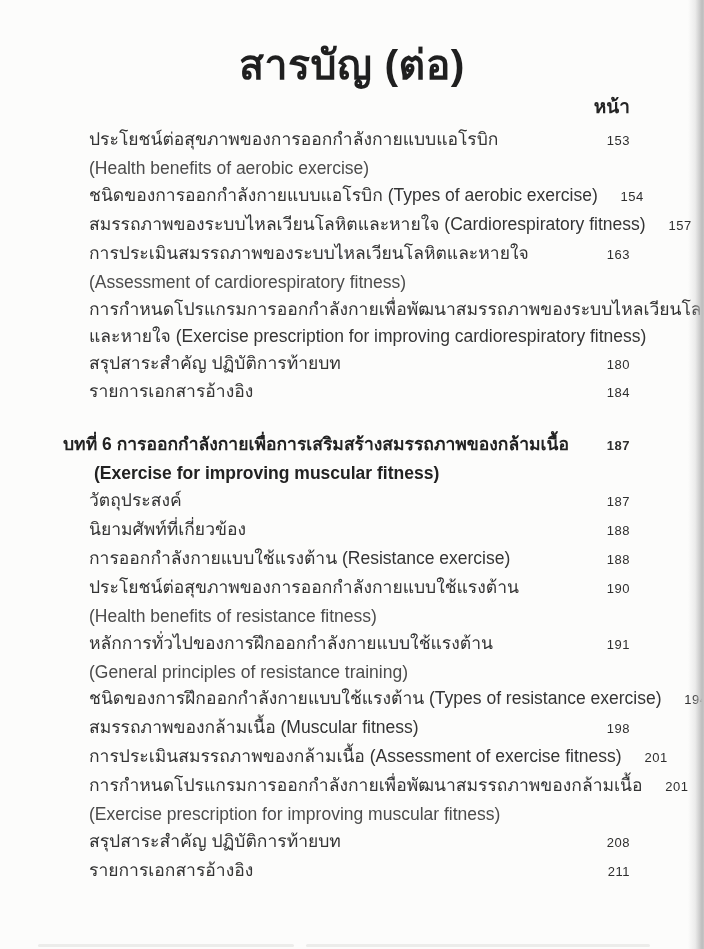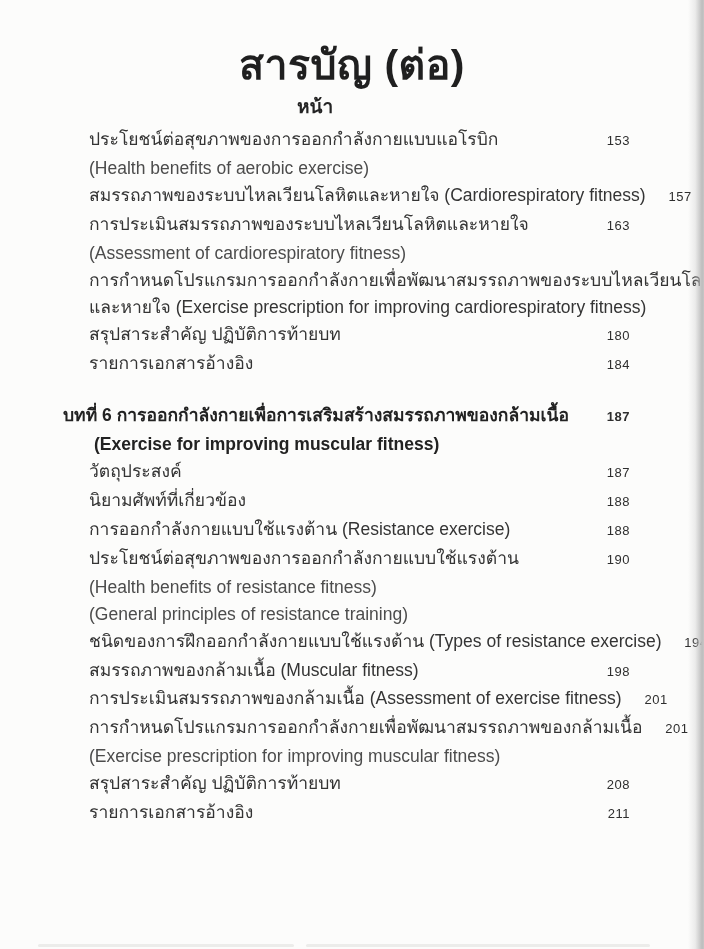--- a/index.html
+++ b/index.html
@@ -25,21 +25,21 @@
     padding-top: 40px;
     text-align: center;
     font-size: 41px;
     font-weight: bold;
     letter-spacing: 0.5px;
     color: #1f1f1f;
     line-height: 1.25;
   }
   .col-header {
     margin: 4px 74px 4px 0;
-    text-align: center;
+    text-align: right;
     font-weight: bold;
     font-size: 19px;
     color: #242424;
     line-height: 24px;
   }
   .toc {
     margin: 7px 74px 0 89px;
   }
   .row {
     display: flex;
@@ -106,20 +106,24 @@
   <div class="row item">
     <span class="t">ประโยชน์ต่อสุขภาพของการออกกำลังกายแบบแอโรบิก</span>
     <span class="p">153</span>
   </div>
 
   <div class="row item eng">
     <span class="t">(Health benefits of aerobic exercise)</span>
     <span class="p"></span>
   </div>
 
+  <div class="row item">
+    <span class="t">ชนิดของการออกกำลังกายแบบแอโรบิก (Types of aerobic exercise)</span>
+    <span class="p">154</span>
+  </div>
 
   <div class="row item">
     <span class="t">สมรรถภาพของระบบไหลเวียนโลหิตและหายใจ (Cardiorespiratory fitness)</span>
     <span class="p">157</span>
   </div>
 
   <div class="row item">
     <span class="t">การประเมินสมรรถภาพของระบบไหลเวียนโลหิตและหายใจ</span>
     <span class="p">163</span>
   </div>
@@ -177,20 +181,24 @@
   <div class="row item">
     <span class="t">ประโยชน์ต่อสุขภาพของการออกกำลังกายแบบใช้แรงต้าน</span>
     <span class="p">190</span>
   </div>
 
   <div class="row item eng">
     <span class="t">(Health benefits of resistance fitness)</span>
     <span class="p"></span>
   </div>
 
+  <div class="row item">
+    <span class="t">หลักการทั่วไปของการฝึกออกกำลังกายแบบใช้แรงต้าน</span>
+    <span class="p">191</span>
+  </div>
 
   <div class="row item eng">
     <span class="t">(General principles of resistance training)</span>
     <span class="p"></span>
   </div>
 
   <div class="row item">
     <span class="t">ชนิดของการฝึกออกกำลังกายแบบใช้แรงต้าน (Types of resistance exercise)</span>
     <span class="p">194</span>
   </div>

